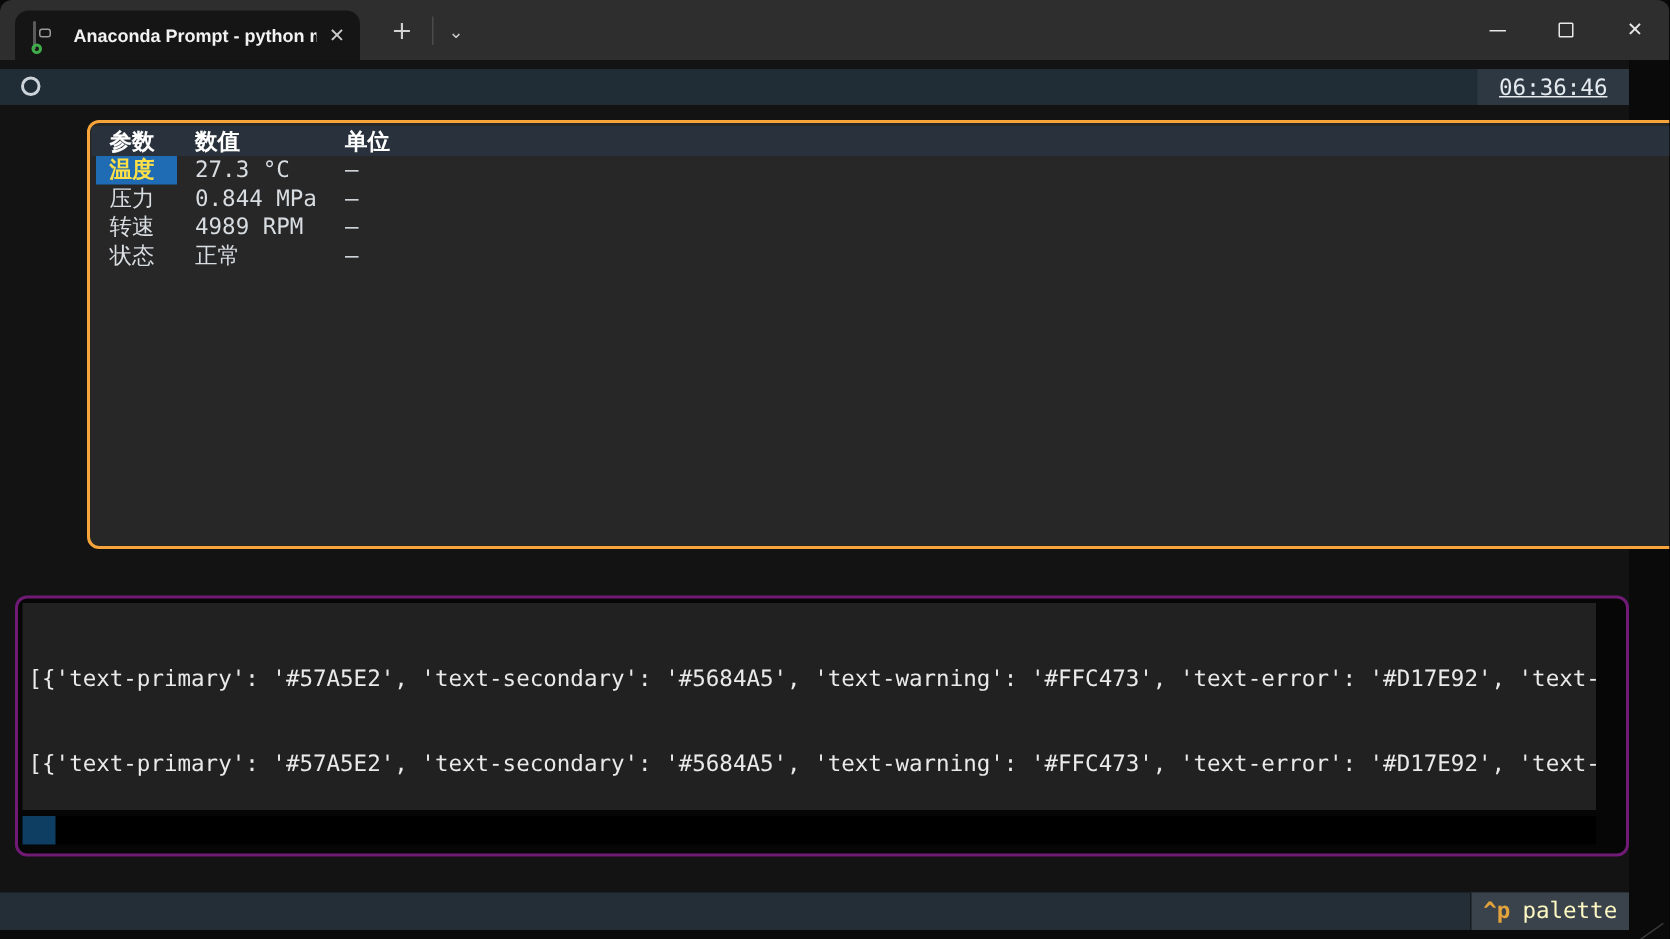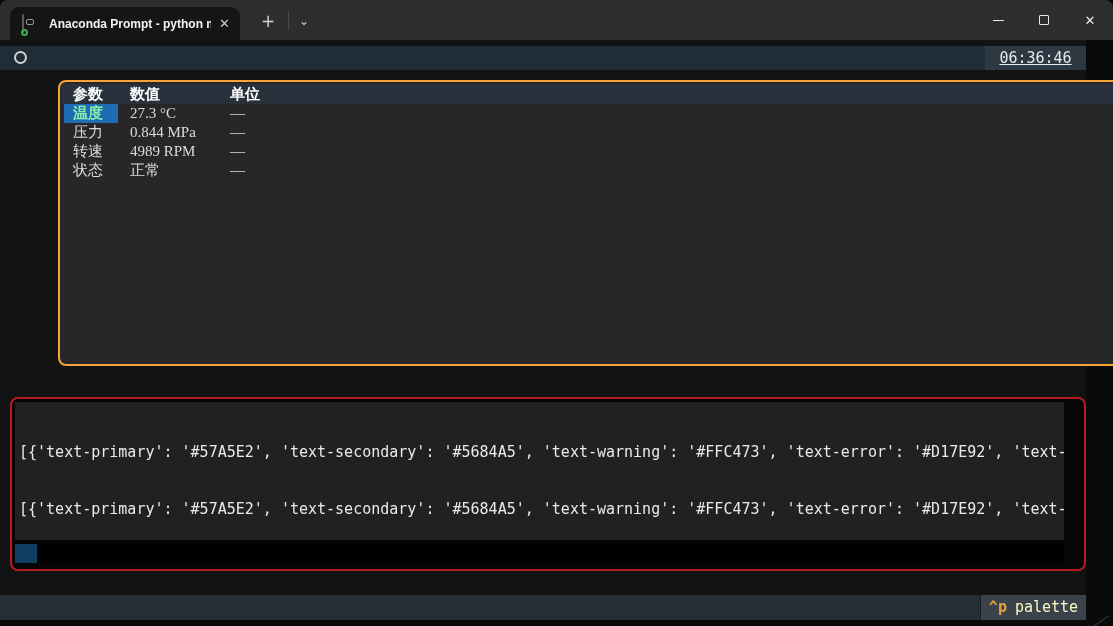--- a/index.html
+++ b/index.html
@@ -72,26 +72,26 @@
     height:20px; background:#29323c; display:grid;
     grid-template-columns:57px 100px auto; align-items:center;
     color:#ffffff; font-weight:700;
   }
   .t-row {
     height:19px; display:grid; grid-template-columns:57px 100px auto;
     align-items:center; color:#d8dde2;
   }
   .c-param { margin-left:3px; width:54px; padding-left:9px; }
   .t-head .c-param { background:transparent; padding-left:9px; }
-  .c-param.selected { background:#1f6cb5; color:#86efac; font-weight:700; }
-  .c-value, .c-unit { padding-left:12px; white-space:nowrap;font-family:Liberation Serif, serif; }
+  .c-param.selected { background:#1f6cb5; color:#fde047; font-weight:700; }
+  .c-value, .c-unit { padding-left:12px; white-space:nowrap; }
   
   .log-panel {
     position:absolute; left:10px; top:357px; width:1076px; height:174px;
-    background:#060606; border:2px solid #b91c1c; border-radius:8px; overflow:hidden;
+    background:#060606; border:2px solid #701a75; border-radius:8px; overflow:hidden;
   }
   .log-content {
     position:absolute; left:3px; top:3px; width:1049px; height:138px;
     background:#212121; color:#eaeaea; white-space:pre; overflow:hidden;
     padding:3px 0 0 4px;
   }
   .log-line { height:19px; white-space:pre; overflow:hidden; }
   .log-hscroll {
     position:absolute; left:3px; bottom:6px; width:1049px; height:19px;
     background:#000000;

